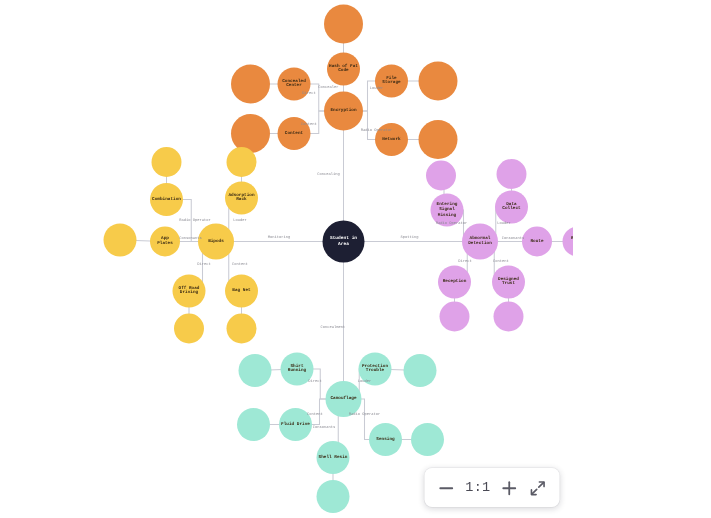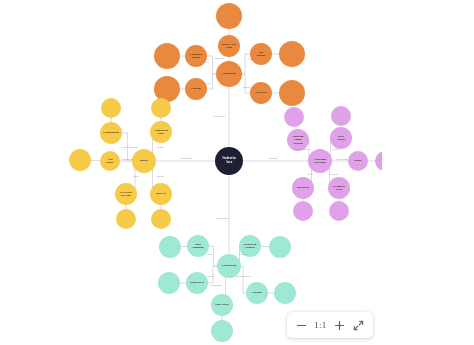--- a/index.html
+++ b/index.html
@@ -6,21 +6,21 @@
     margin: 0;
     padding: 0;
     background: #ffffff;
   }
   #app {
     position: relative;
     width: 382px;
     height: 345px;
     background: #ffffff;
     overflow: hidden;
-    font-family: Liberation Serif, serif;
+    font-family: Liberation Mono, monospace;
   }
   #canvas {
     position: absolute;
     inset: 0;
   }
   svg.graph {
     position: absolute;
     left: 0;
     top: 0;
     width: 474px;

